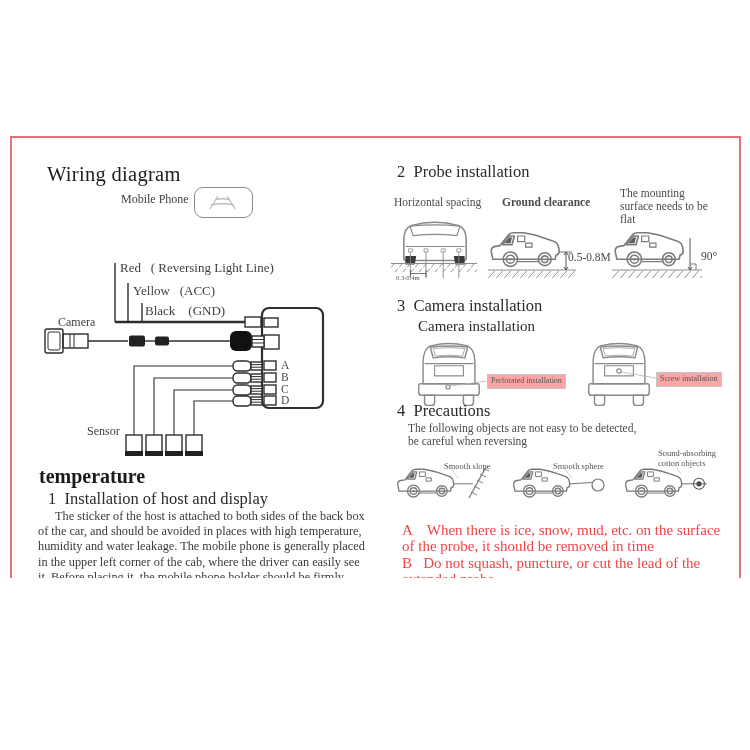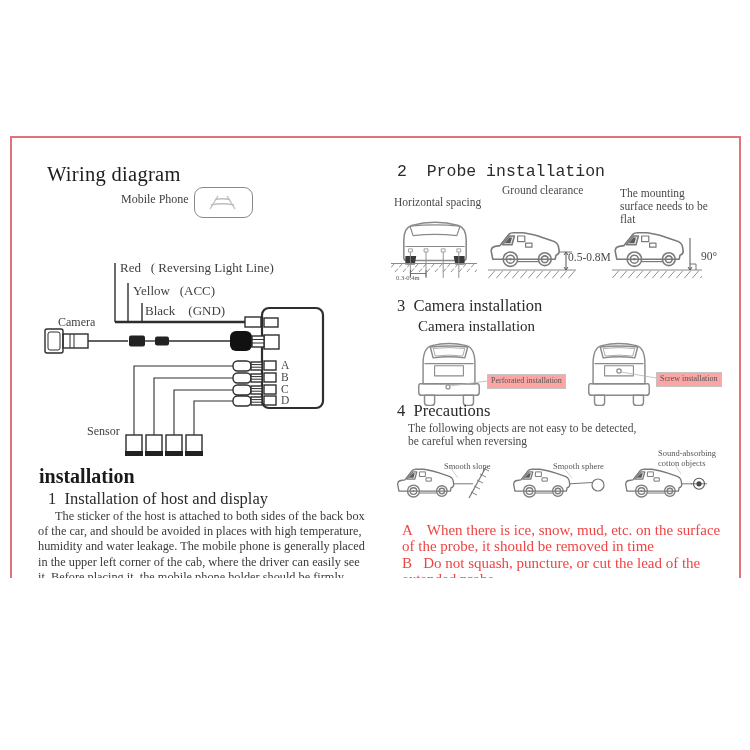--- a/index.html
+++ b/index.html
@@ -156,27 +156,27 @@
           <rect x="145" y="196" width="18" height="5" fill="#222" stroke="none"></rect>
       </g>
     </g>
   </svg>
 
   <div class="abs portlbl" style="left:281px;top:359px;">A</div>
   <div class="abs portlbl" style="left:281px;top:371px;">B</div>
   <div class="abs portlbl" style="left:281px;top:383px;">C</div>
   <div class="abs portlbl" style="left:281px;top:394px;">D</div>
 
-  <div class="abs h1b" style="left:39px;top:465px;">installation</div>
+  <div class="abs h1b" style="left:39px;top:465px;">temperature</div>
   <div class="abs h2 ws" style="left:48px;top:489px;">1  Installation of host and display</div>
   <div class="abs para" style="left:38px;top:509px;width:334px;">The sticker of the host is attached to both sides of the back box of the car, and should be avoided in places with high temperature, humidity and water leakage. The mobile phone is generally placed in the upper left corner of the cab, where the driver can easily see it. Before placing it, the mobile phone holder should be firmly fixed to prevent the mobile phone from falling.</div>
 
-  <div class="abs h2 ws" style="left:397px;top:162px;font-family:Liberation Mono, monospace;">2  Probe installation</div>
+  <div class="abs h2 ws" style="left:397px;top:162px;">2  Probe installation</div>
   <div class="abs small" style="left:394px;top:196px;">Horizontal spacing</div>
-  <div class="abs small" style="left:502px;top:184px;">Ground clearance</div>
+  <div class="abs small" style="left:502px;top:196px;font-weight:bold;">Ground clearance</div>
   <div class="abs small" style="left:620px;top:187px;width:100px;line-height:1.15;">The mounting surface needs to be flat</div>
 
   <svg class="abs" style="left:391px;top:214px;" width="88" height="72" viewBox="0 0 88 72">
     <defs>
         <pattern id="hatchA" patternUnits="userSpaceOnUse" width="8" height="9">
       <path d="M7,0.5 L0,8.5" stroke="#909090" stroke-width="1"></path>
         </pattern>
       </defs>
     <use href="#car-rear-wide" transform="translate(5,6) scale(0.78)"></use>
     <g stroke="#8a8a8a" stroke-width="0.9" fill="none">

